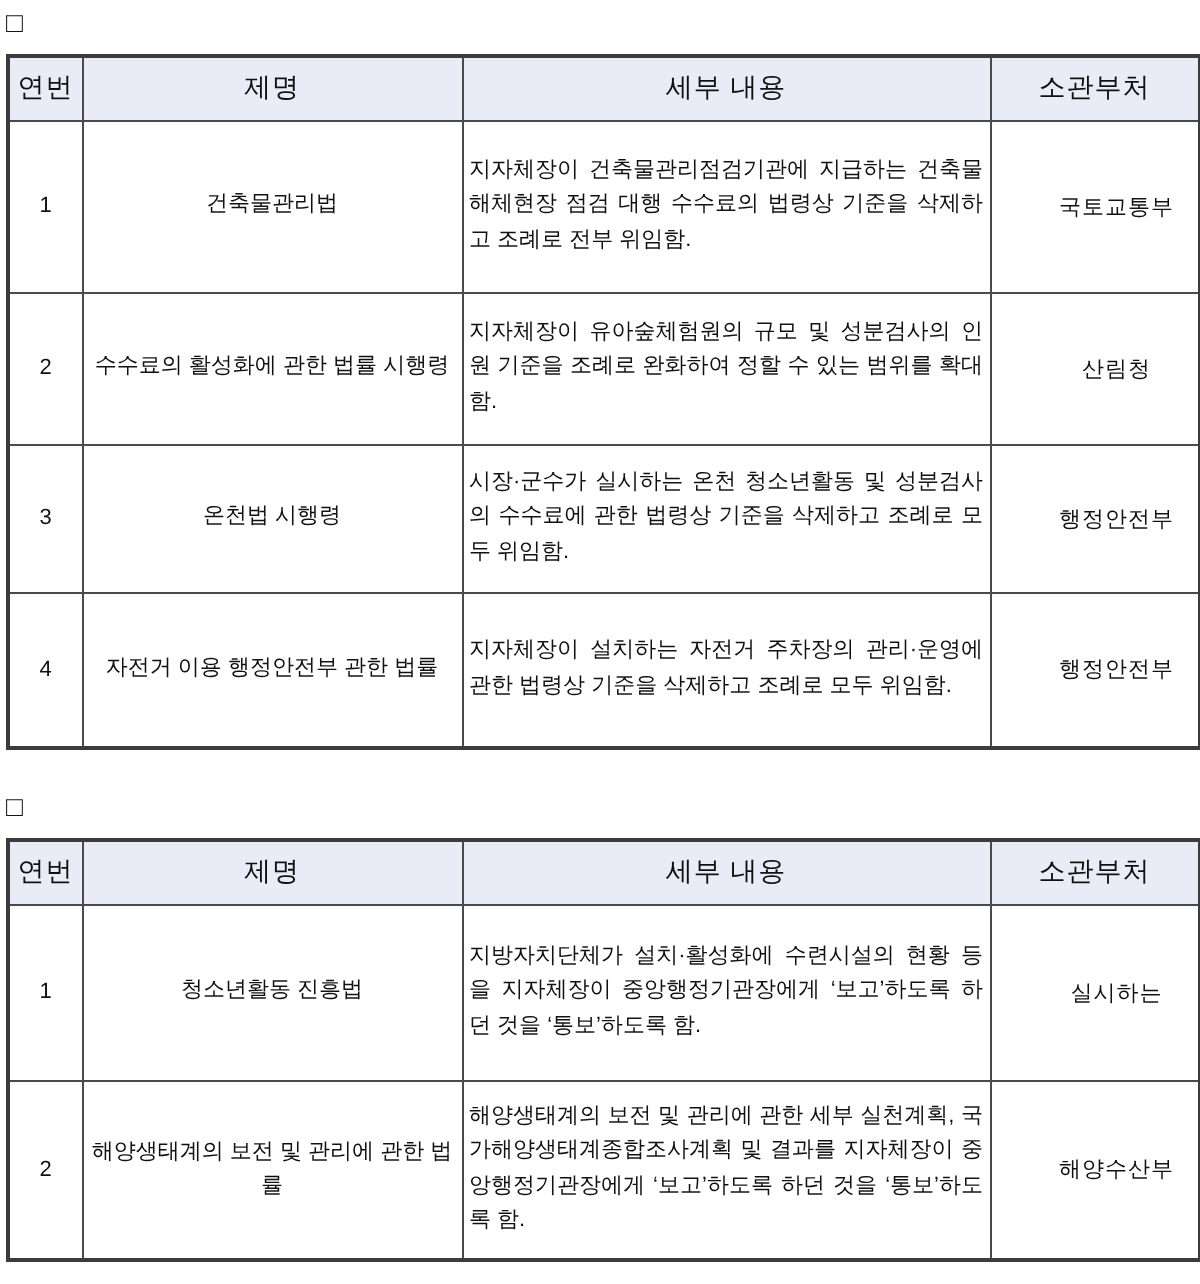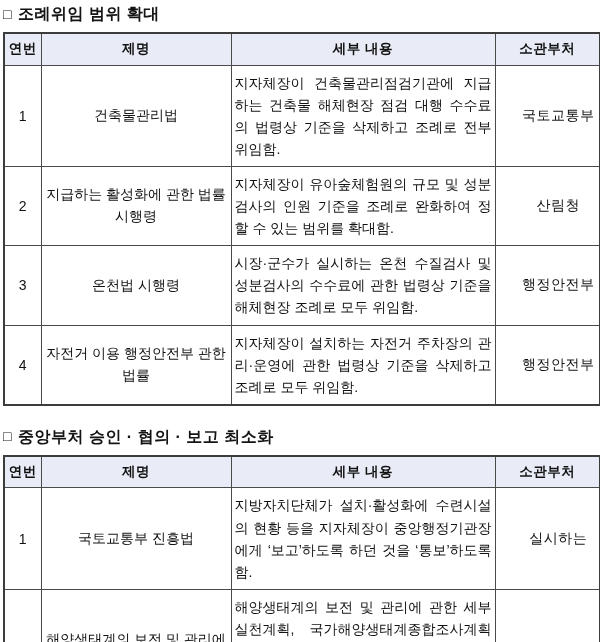--- a/index.html
+++ b/index.html
@@ -29,24 +29,24 @@
     border: 2px solid #3c3c3c;
   }
   col.c-no       { width: 37px;  }
   col.c-name     { width: 190px; }
   col.c-detail   { width: 264px; }
   col.c-ministry { width: 105px; }
 
   th, td { border: 1px solid #4a4a4a; vertical-align: middle; }
   th {
     background: #e9ecf7;
-    font-size: 13.5px; font-weight: bold; text-align: center;
+    font-size: 13.5px; font-weight: normal; text-align: center;
     padding: 6px 2px; letter-spacing: 0.5px;
   }
-  td { font-size: 14px; padding: 5px 2px; }
+  td { font-size: 11px; padding: 5px 2px; }
   td.no       { text-align: center; }
   td.name     { text-align: center; word-break: break-all; line-height: 1.55; padding: 15px 2px; }
   td.detail   { text-align: justify; word-break: break-all; line-height: 1.58; padding: 6px 3px 6px 3px; }
   td.ministry { text-align: center; letter-spacing: 0.5px; padding-left: 24px; }
 
   
   #table-1 thead tr { height: 32px; }
   #table-1 tbody tr:nth-child(1) { height: 86px; }
   #table-1 tbody tr:nth-child(2) { height: 76px; }
   #table-1 tbody tr:nth-child(3) { height: 74px; }
@@ -59,21 +59,20 @@
   .section + .section { margin-top: 21px; }
 </style>
 </head>
 <body>
 
 <div class="page">
 
   <div class="section">
     <div class="section-title">
       <span class="bullet">□</span>
-      <span>조례위임 범위 확대</span>
     </div>
     <table id="table-1">
       <colgroup>
           <col class="c-no">
           <col class="c-name">
           <col class="c-detail">
           <col class="c-ministry">
         </colgroup>
       <thead>
         <tr>
@@ -85,64 +84,63 @@
       </thead>
       <tbody>
         <tr>
           <td class="no">1</td>
           <td class="name">건축물관리법</td>
           <td class="detail">지자체장이 건축물관리점검기관에 지급하는 건축물 해체현장 점검 대행 수수료의 법령상 기준을 삭제하고 조례로 전부 위임함.</td>
           <td class="ministry">국토교통부</td>
         </tr>
         <tr>
           <td class="no">2</td>
-          <td class="name">지급하는 활성화에 관한 법률 시행령</td>
+          <td class="name">수수료의 활성화에 관한 법률 시행령</td>
           <td class="detail">지자체장이 유아숲체험원의 규모 및 성분검사의 인원 기준을 조례로 완화하여 정할 수 있는 범위를 확대함.</td>
           <td class="ministry">산림청</td>
         </tr>
         <tr>
           <td class="no">3</td>
           <td class="name">온천법 시행령</td>
-          <td class="detail">시장·군수가 실시하는 온천 수질검사 및 성분검사의 수수료에 관한 법령상 기준을 해체현장 조례로 모두 위임함.</td>
+          <td class="detail">시장·군수가 실시하는 온천 청소년활동 및 성분검사의 수수료에 관한 법령상 기준을 삭제하고 조례로 모두 위임함.</td>
           <td class="ministry">행정안전부</td>
         </tr>
         <tr>
           <td class="no">4</td>
           <td class="name">자전거 이용 행정안전부 관한 법률</td>
           <td class="detail">지자체장이 설치하는 자전거 주차장의 관리·운영에 관한 법령상 기준을 삭제하고 조례로 모두 위임함.</td>
           <td class="ministry">행정안전부</td>
         </tr>
       </tbody>
     </table>
   </div>
 
   <div class="section">
     <div class="section-title">
       <span class="bullet">□</span>
-      <span>중앙부처 승인 · 협의 · 보고 최소화</span>
     </div>
     <table id="table-2">
       <colgroup>
           <col class="c-no">
           <col class="c-name">
           <col class="c-detail">
           <col class="c-ministry">
         </colgroup>
       <thead>
         <tr>
           <th>연번</th>
           <th>제명</th>
           <th>세부 내용</th>
           <th>소관부처</th>
         </tr>
       </thead>
       <tbody>
         <tr>
           <td class="no">1</td>
-          <td class="name">국토교통부 진흥법</td>
+          <td class="name">청소년활동 진흥법</td>
           <td class="detail">지방자치단체가 설치·활성화에 수련시설의 현황 등을 지자체장이 중앙행정기관장에게 ‘보고’하도록 하던 것을 ‘통보’하도록 함.</td>
           <td class="ministry">실시하는</td>
         </tr>
         <tr>
           <td class="no">2</td>
           <td class="name">해양생태계의 보전 및 관리에 관한 법률</td>
           <td class="detail">해양생태계의 보전 및 관리에 관한 세부 실천계획, 국가해양생태계종합조사계획 및 결과를 지자체장이 중앙행정기관장에게 ‘보고’하도록 하던 것을 ‘통보’하도록 함.</td>
           <td class="ministry">해양수산부</td>
         </tr>
       </tbody>

